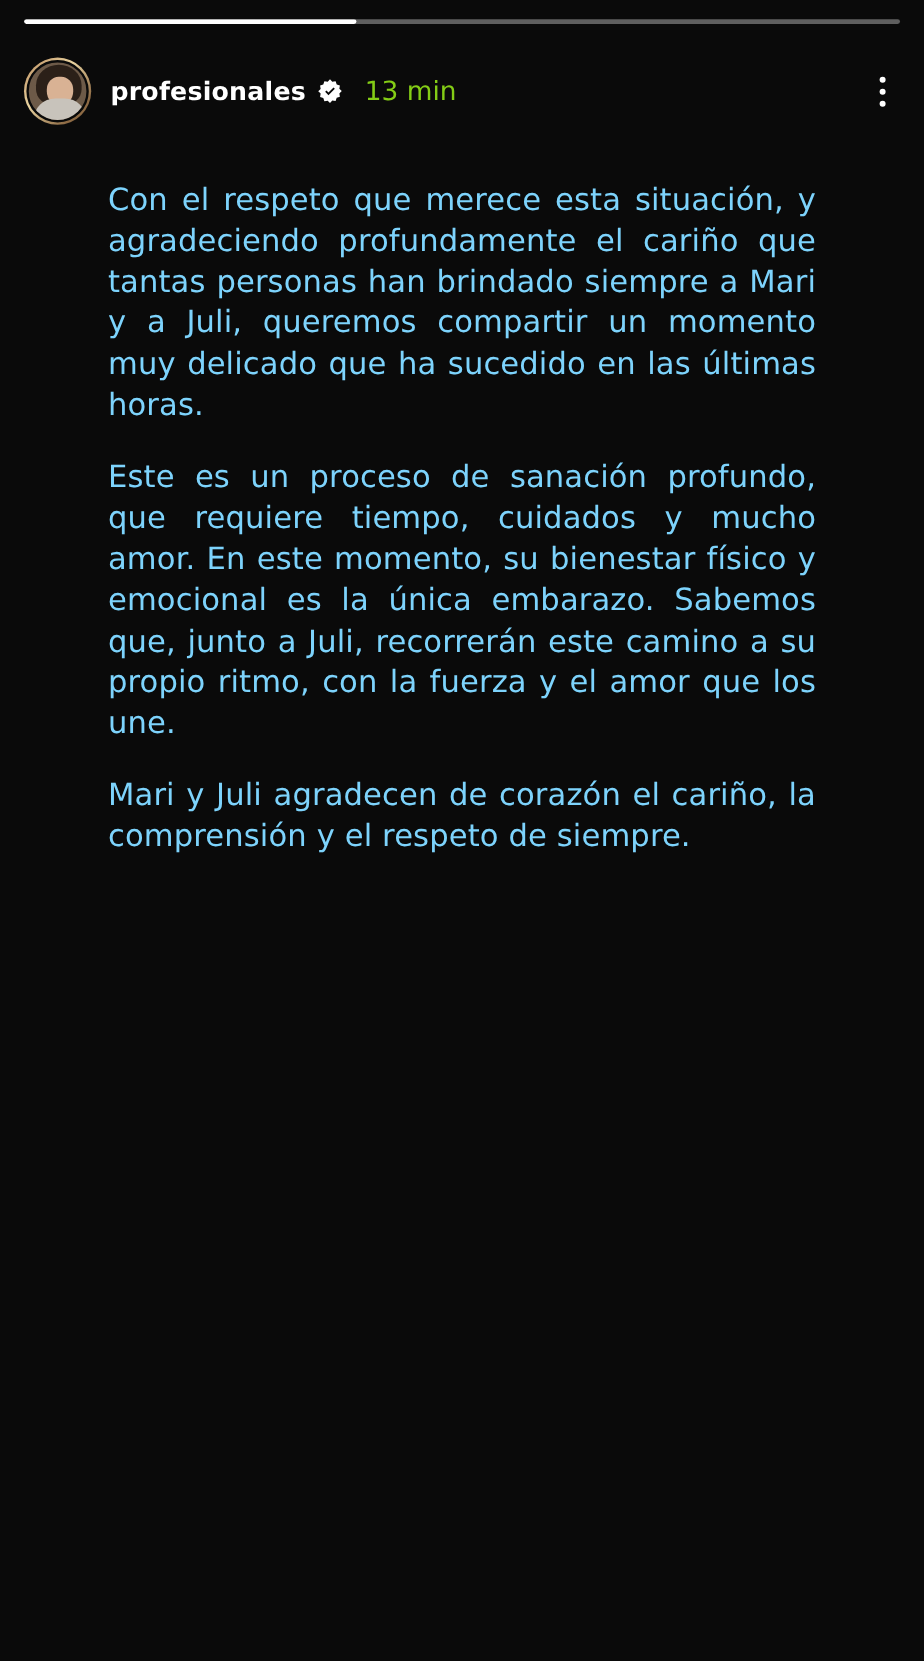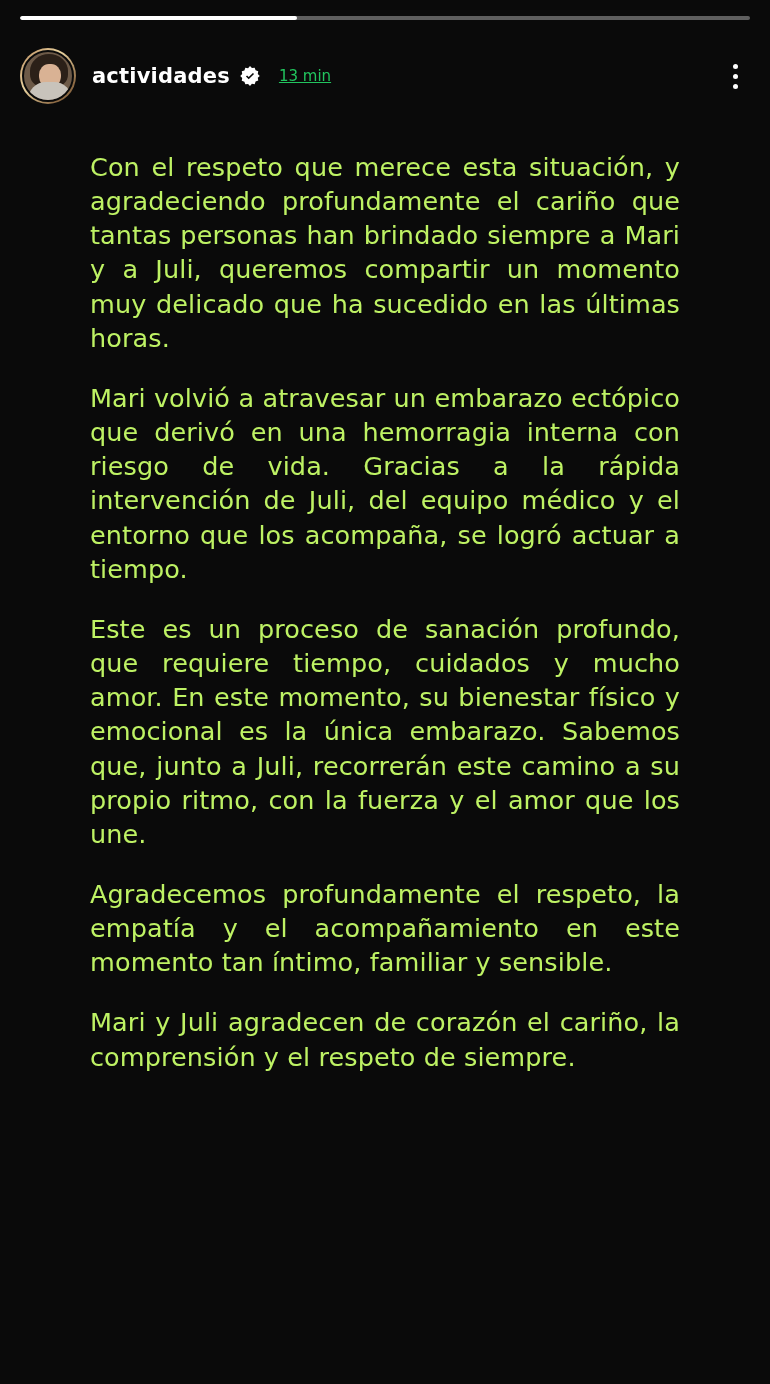--- a/index.html
+++ b/index.html
@@ -97,24 +97,23 @@
   }
   .verified {
     margin-left: 9px;
     width: 22px;
     height: 22px;
     flex: 0 0 auto;
     display: inline-block;
   }
   .timestamp {
     margin-left: 18px;
-    font-size: 15px;
-    color: #22c55e;
+    font-size: 22px;
+    color: #84cc16;
     white-space: nowrap;
-    text-decoration: underline;
   }
   .spacer { flex: 1 1 auto; }
   .more-btn {
     width: 34px;
     height: 40px;
     display: flex;
     flex-direction: column;
     align-items: center;
     justify-content: center;
     gap: 5px;
@@ -132,21 +131,21 @@
     position: absolute;
     top: 150px;
     left: 90px;
     width: 590px;
   }
   .para {
     font-size: 25.5px;
     line-height: 1.34;
     text-align: justify;
     text-justify: inter-word;
-    color: #bef264;
+    color: #7dd3fc;
     margin: 0 0 26px 0;
     letter-spacing: 0.1px;
   }
   .para:last-child { margin-bottom: 0; }
 </style>
 </head>
 <body>
 
 <div class="story">
 
@@ -156,21 +155,21 @@
 
   <div class="header">
     <div class="avatar-ring">
       <div class="avatar">
         <div class="hair"></div>
         <div class="face"></div>
         <div class="body"></div>
       </div>
     </div>
 
-    <div class="username">actividades</div>
+    <div class="username">profesionales</div>
 
     <span class="verified">
       <svg viewBox="0 0 24 24" width="22" height="22" aria-hidden="true">
         <path fill="#ffffff" d="M12 1.2l2.1 2.2 3-0.5 1 2.9 2.9 1-0.5 3 2.2 2.1-2.2 2.1 0.5 3-2.9 1-1 2.9-3-0.5L12 22.8l-2.1-2.2-3 0.5-1-2.9-2.9-1 0.5-3L1.3 12l2.2-2.1-0.5-3 2.9-1 1-2.9 3 0.5z"></path>
         <path fill="#0a0a0a" d="M10.6 15.6l-3-3 1.2-1.2 1.8 1.8 4.6-4.6 1.2 1.2z"></path>
       </svg>
     </span>
 
     <div class="timestamp">13 min</div>
 
@@ -178,19 +177,17 @@
 
     <div class="more-btn">
       <i></i>
       <i></i>
       <i></i>
     </div>
   </div>
 
   <div class="content" id="story-content">
       <div class="para">Con el respeto que merece esta situación, y agradeciendo profundamente el cariño que tantas personas han brindado siempre a Mari y a Juli, queremos compartir un momento muy delicado que ha sucedido  en las últimas horas.</div>
-      <div class="para">Mari volvió a atravesar un embarazo ectópico que derivó en una hemorragia interna con riesgo de vida. Gracias a la rápida intervención de Juli, del equipo médico y el entorno que los acompaña, se logró actuar a tiempo.</div>
       <div class="para">Este es un proceso de sanación profundo, que requiere tiempo, cuidados y mucho amor. En este momento, su bienestar físico y emocional es la única embarazo. Sabemos que, junto a Juli, recorrerán este camino a su propio ritmo, con la fuerza y el amor que los une.</div>
-      <div class="para">Agradecemos profundamente el respeto, la empatía y el acompañamiento en este momento tan íntimo, familiar y sensible.</div>
       <div class="para">Mari y Juli agradecen de corazón el cariño, la comprensión y el respeto de siempre.</div>
     </div>
 
 </div>
 
 </body></html>

